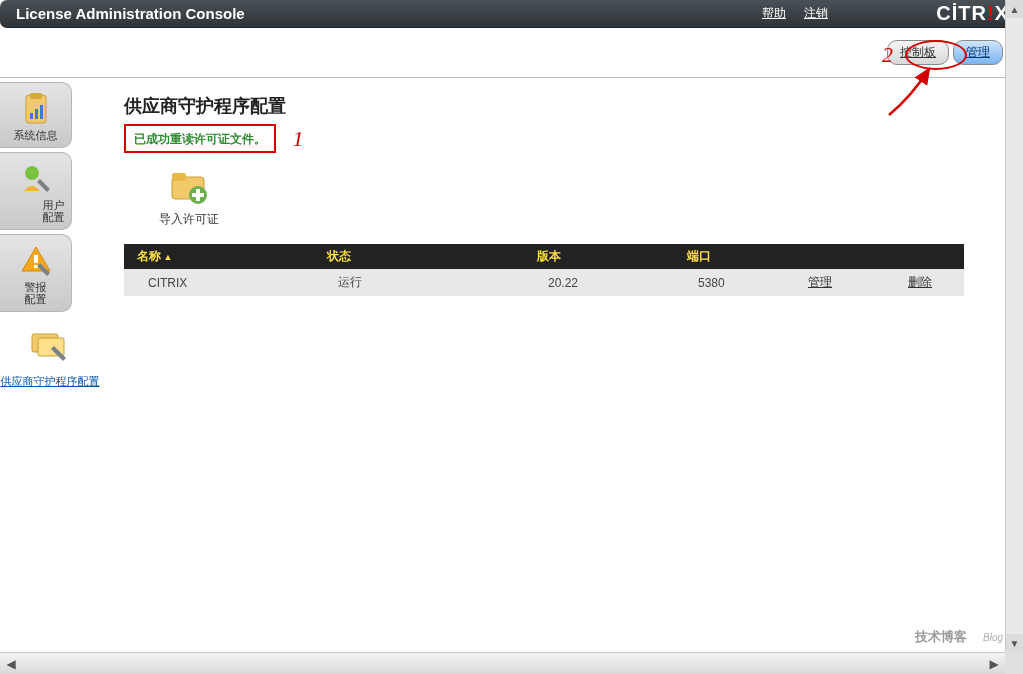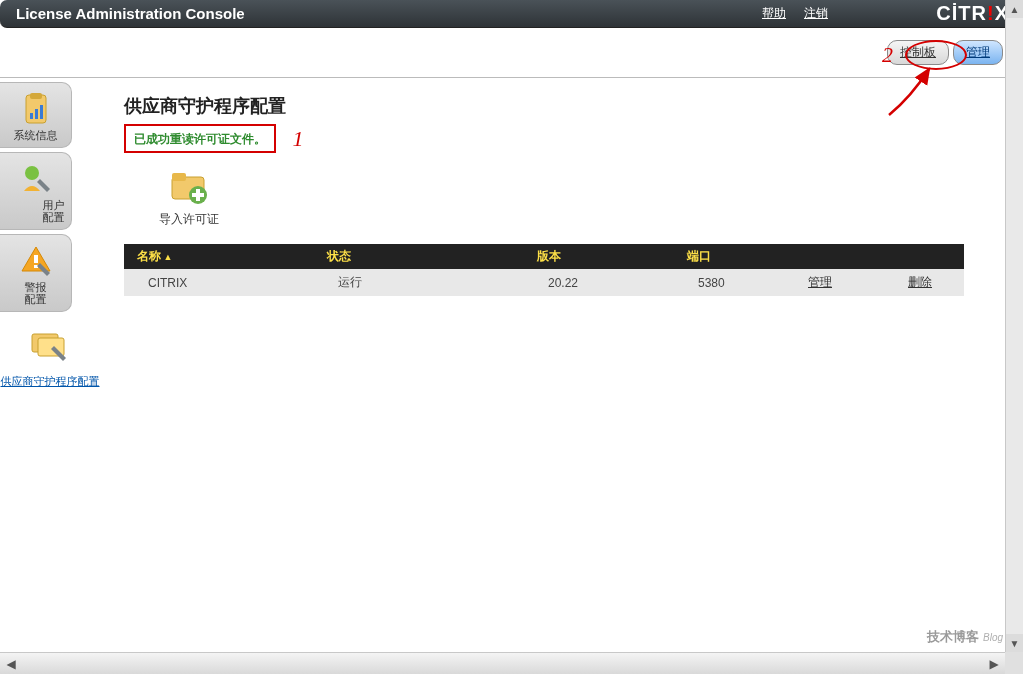--- a/index.html
+++ b/index.html
@@ -132,21 +132,21 @@
   .hscroll .arr { width:22px; height:100%; display:flex;align-items:center;justify-content:center; color:#555; font-size:12px; cursor:pointer;}
   .corner { position:absolute; right:0; bottom:0; width:18px; height:22px; background:#e0e0e0;}
 
   
   .watermark {
     position:absolute; right:20px; bottom:28px; text-align:right;
     color:#9a9a9a; font-family: Arial, sans-serif; pointer-events:none;
   }
   .watermark .l1 { font-size:22px; font-weight:bold; }
   .watermark .l2 { font-size:13px; font-weight:bold; }
-  .watermark .blog { font-size:10px; font-style:italic; color:#b0b0b0; margin-left:4px;}
+  .watermark .blog { font-size:10px; font-style:italic; color:#b0b0b0; margin-left:16px;}
 
 </style>
 </head>
 <body>
 
 <div class="header">
   <span class="header-title">License Administration Console</span>
   <div class="header-links">
     <span>帮助</span>
     <span>注销</span>

